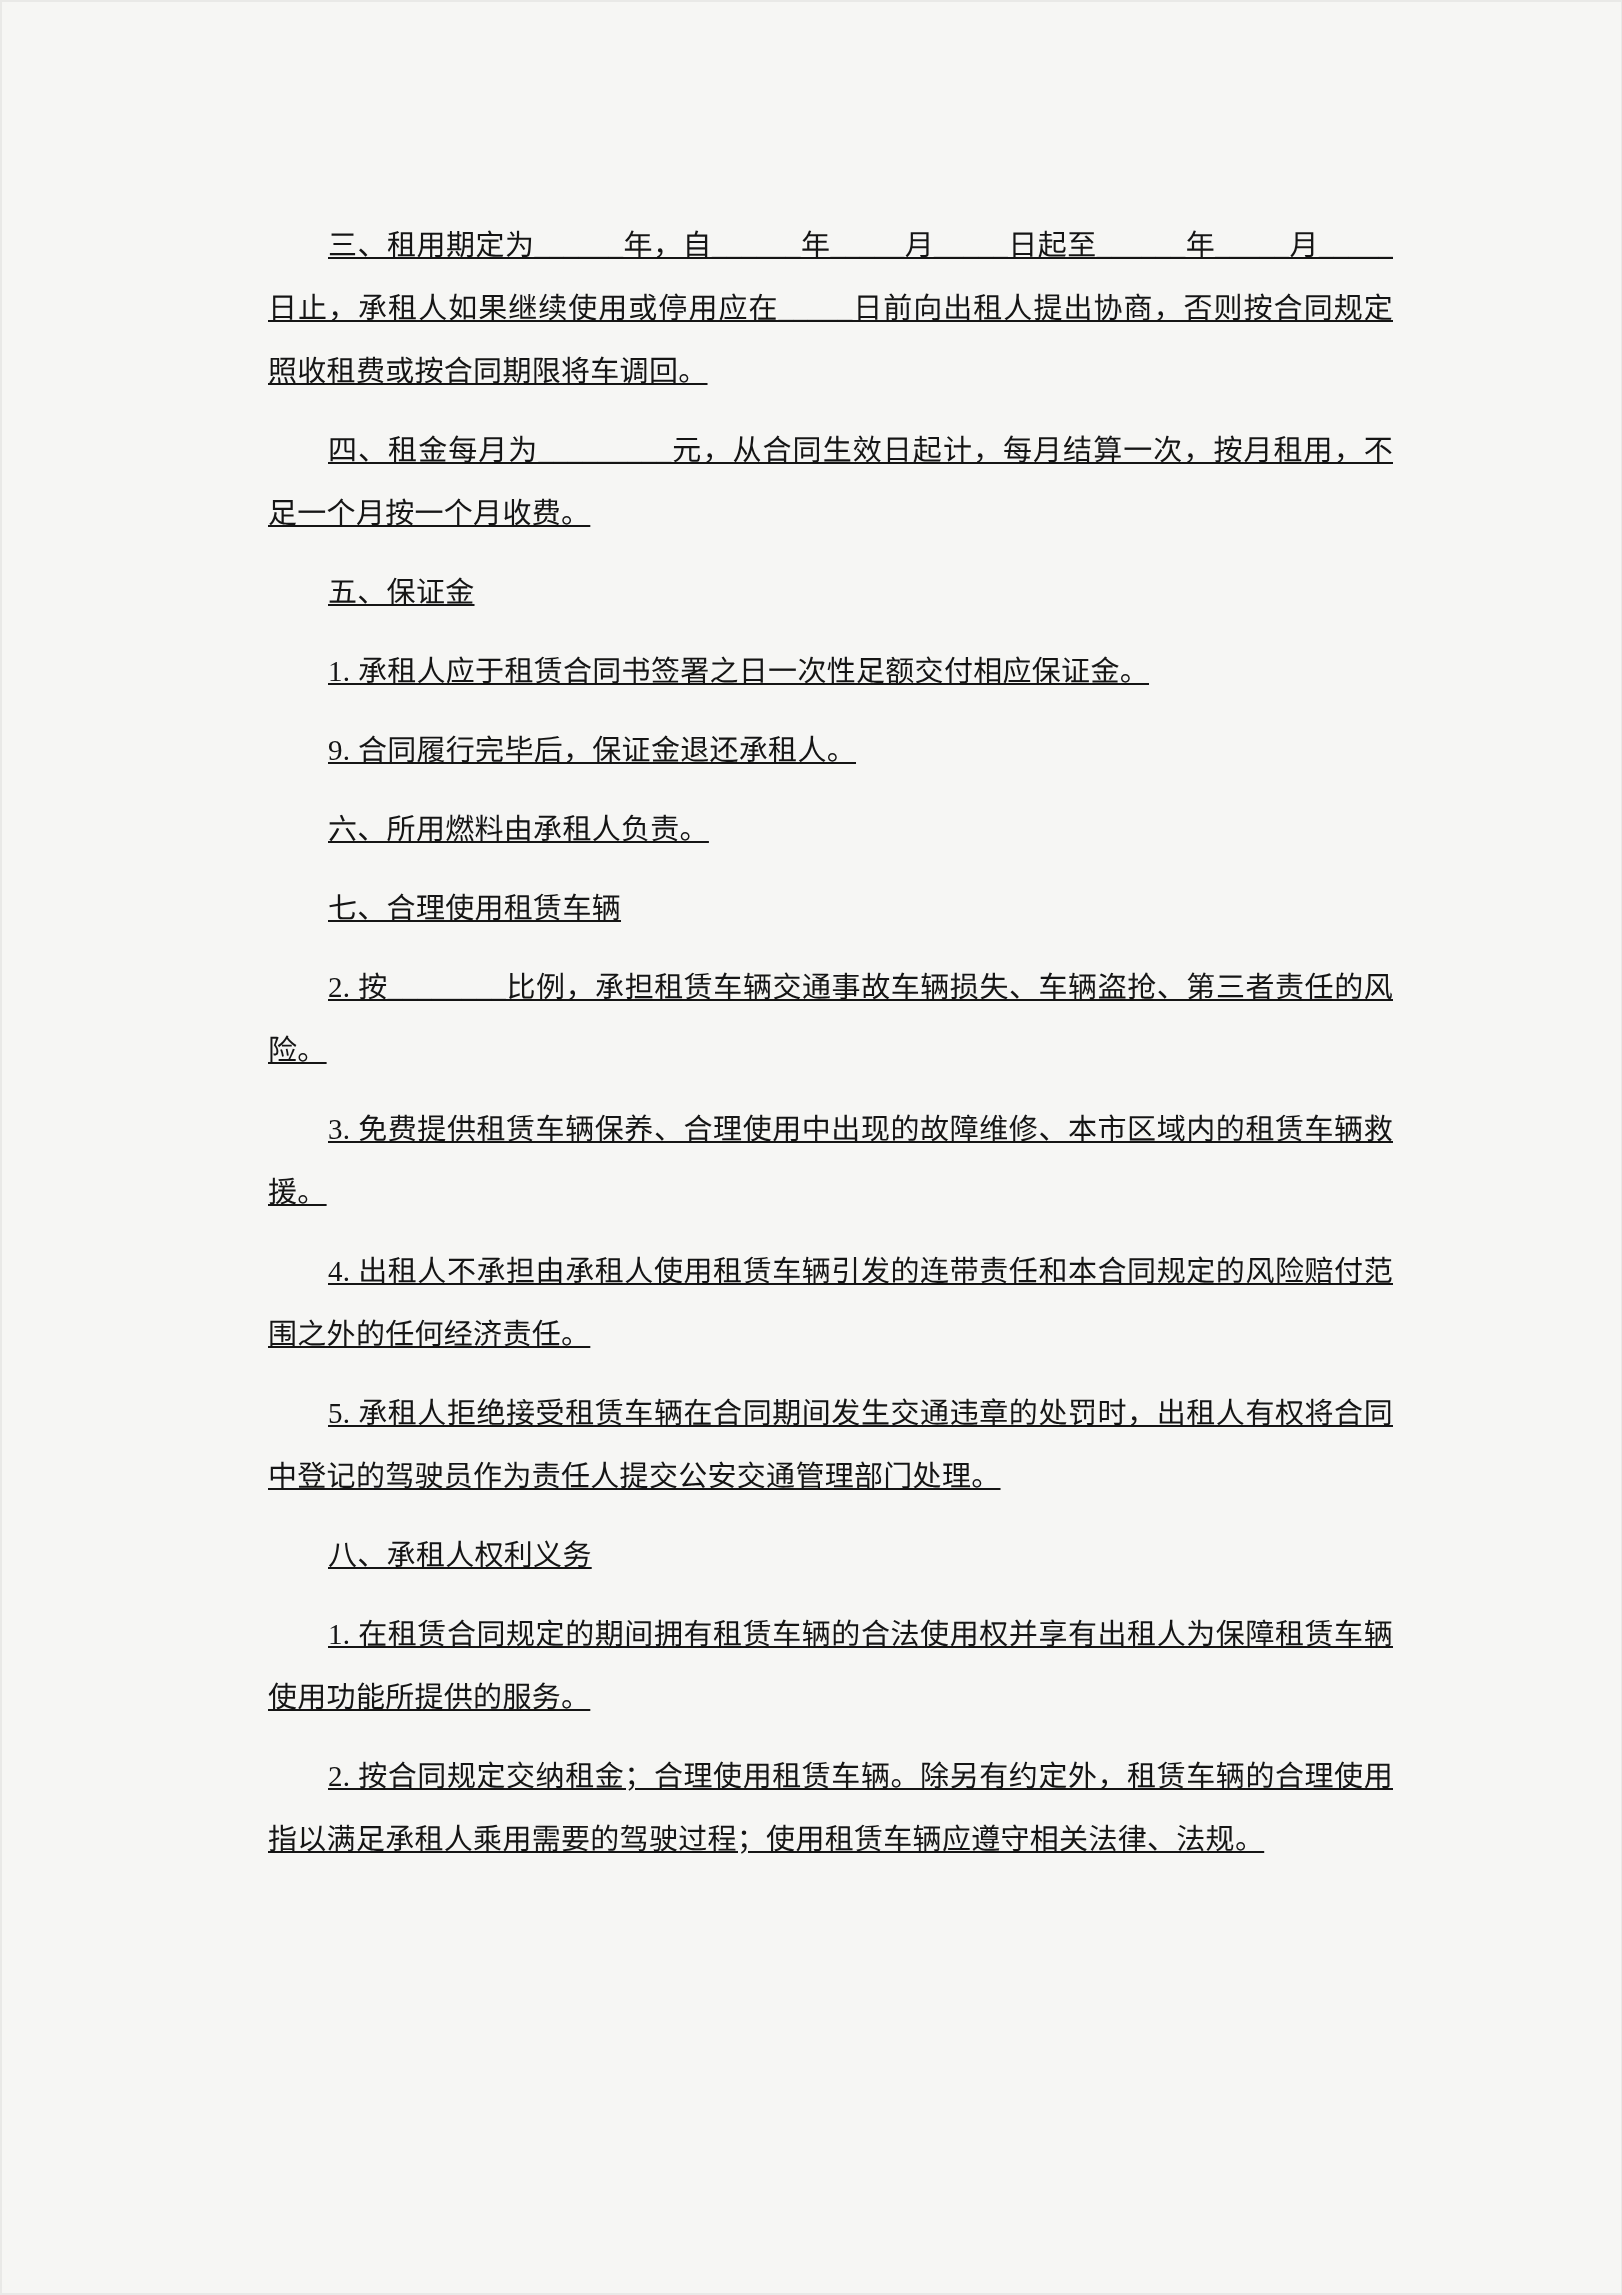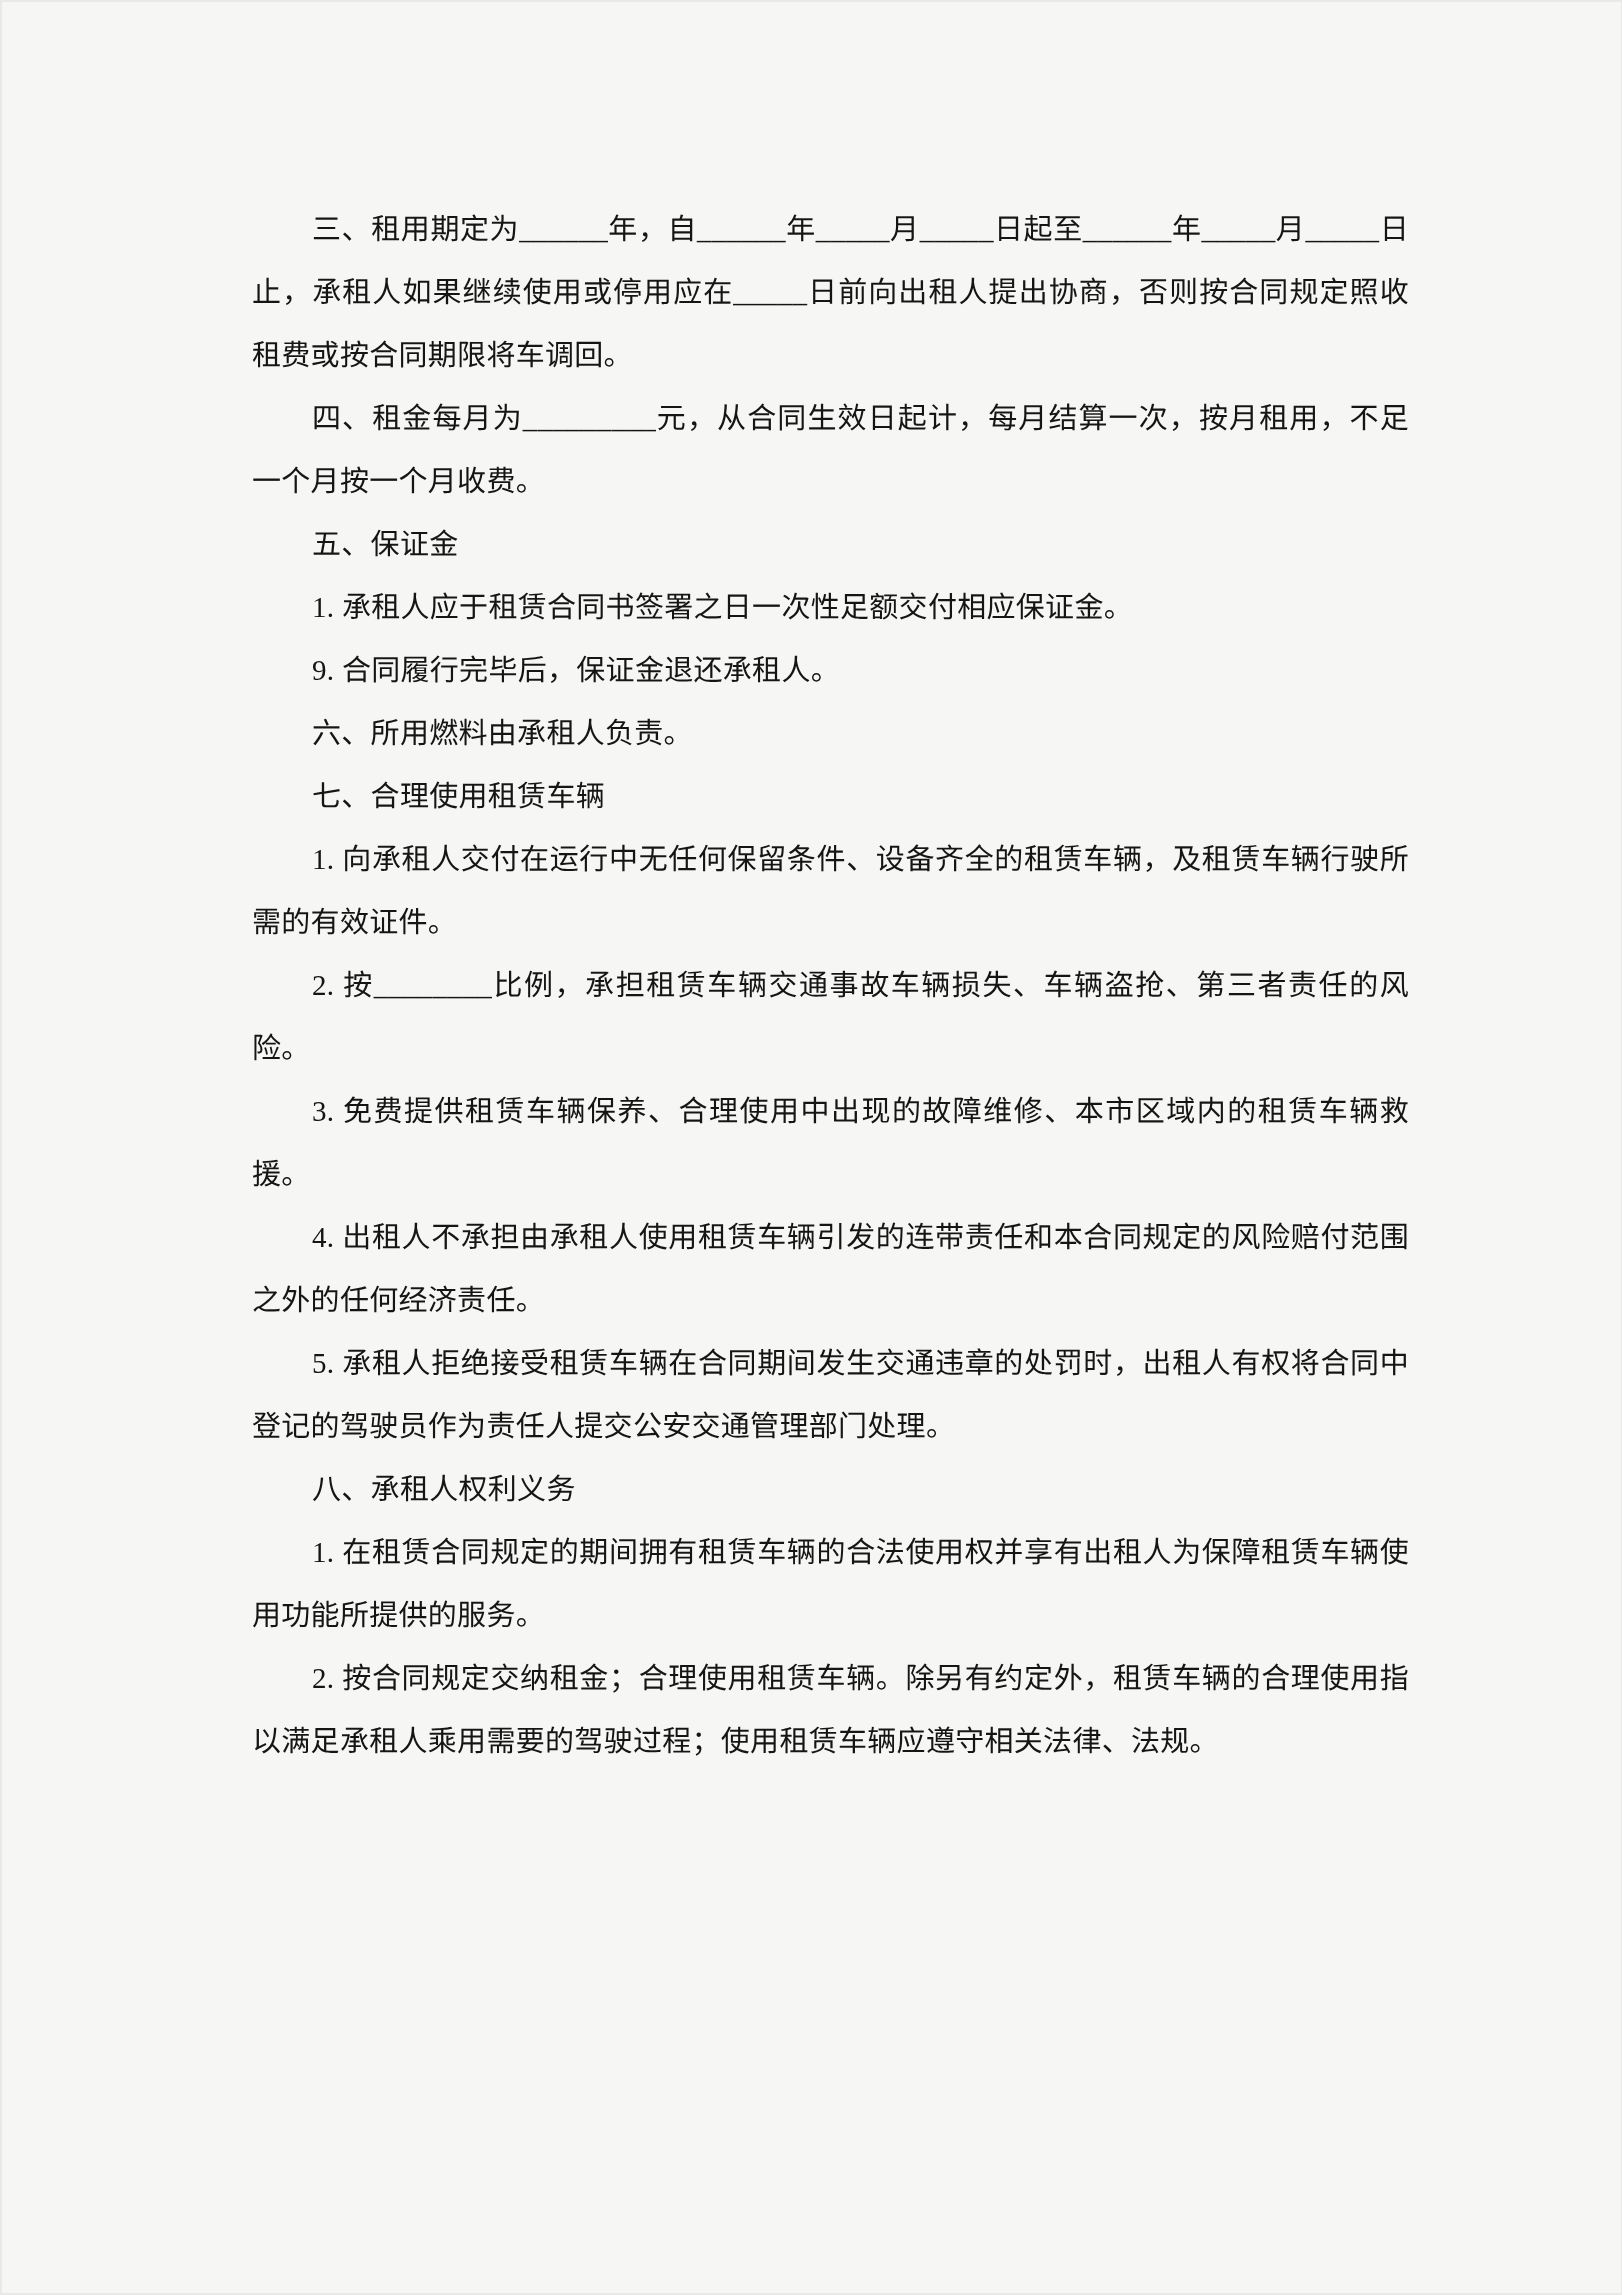--- a/index.html
+++ b/index.html
@@ -25,39 +25,39 @@
     left: 252px;
     top: 198px;
     width: 1157px;
     font-size: 29px;
     line-height: 63px;
     color: #151515;
     text-align: justify;
     letter-spacing: 0.3px;
   }
   .para {
-    margin: 0;
+    margin: 16px;
     padding: 0;
     text-indent: 60px;
     word-break: break-all;
+    text-decoration: underline;
   }
 </style>
 </head>
 <body>
 
 <div class="page">
   <div class="text-block">
       <p class="para">三、租用期定为______年，自______年_____月_____日起至______年_____月_____日止，承租人如果继续使用或停用应在_____日前向出租人提出协商，否则按合同规定照收租费或按合同期限将车调回。</p>
       <p class="para">四、租金每月为_________元，从合同生效日起计，每月结算一次，按月租用，不足一个月按一个月收费。</p>
       <p class="para">五、保证金</p>
       <p class="para">1. 承租人应于租赁合同书签署之日一次性足额交付相应保证金。</p>
       <p class="para">9. 合同履行完毕后，保证金退还承租人。</p>
       <p class="para">六、所用燃料由承租人负责。</p>
       <p class="para">七、合理使用租赁车辆</p>
-      <p class="para">1. 向承租人交付在运行中无任何保留条件、设备齐全的租赁车辆，及租赁车辆行驶所需的有效证件。</p>
       <p class="para">2. 按________比例，承担租赁车辆交通事故车辆损失、车辆盗抢、第三者责任的风险。</p>
       <p class="para">3. 免费提供租赁车辆保养、合理使用中出现的故障维修、本市区域内的租赁车辆救援。</p>
       <p class="para">4. 出租人不承担由承租人使用租赁车辆引发的连带责任和本合同规定的风险赔付范围之外的任何经济责任。</p>
       <p class="para">5. 承租人拒绝接受租赁车辆在合同期间发生交通违章的处罚时，出租人有权将合同中登记的驾驶员作为责任人提交公安交通管理部门处理。</p>
       <p class="para">八、承租人权利义务</p>
       <p class="para">1. 在租赁合同规定的期间拥有租赁车辆的合法使用权并享有出租人为保障租赁车辆使用功能所提供的服务。</p>
       <p class="para">2. 按合同规定交纳租金；合理使用租赁车辆。除另有约定外，租赁车辆的合理使用指以满足承租人乘用需要的驾驶过程；使用租赁车辆应遵守相关法律、法规。</p>
     </div>
 </div>
 

